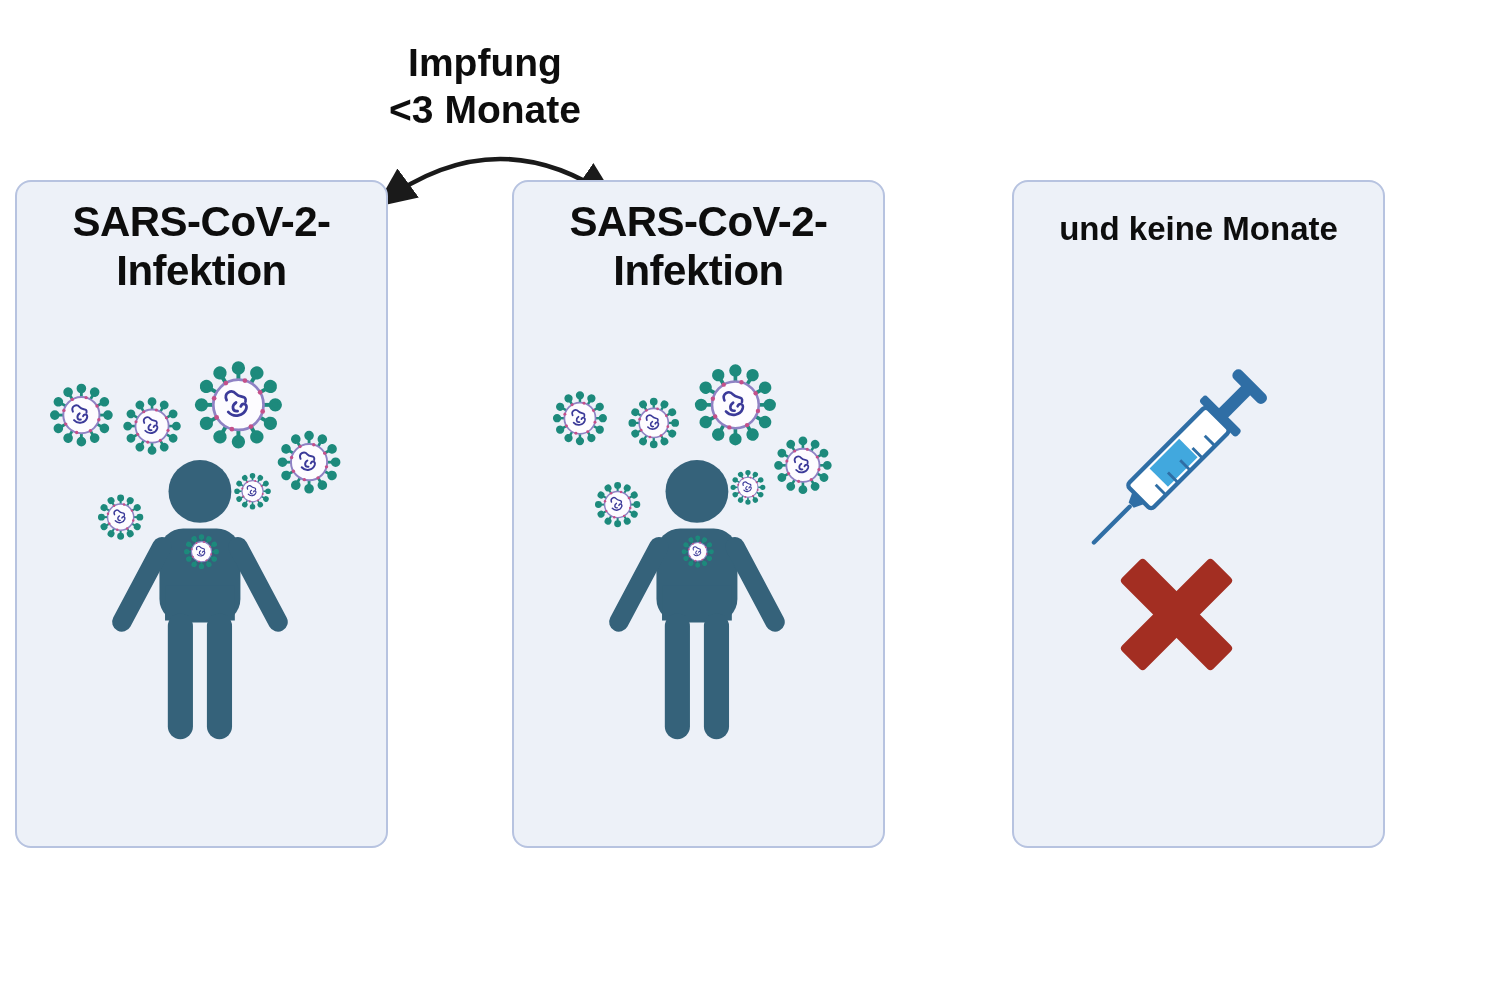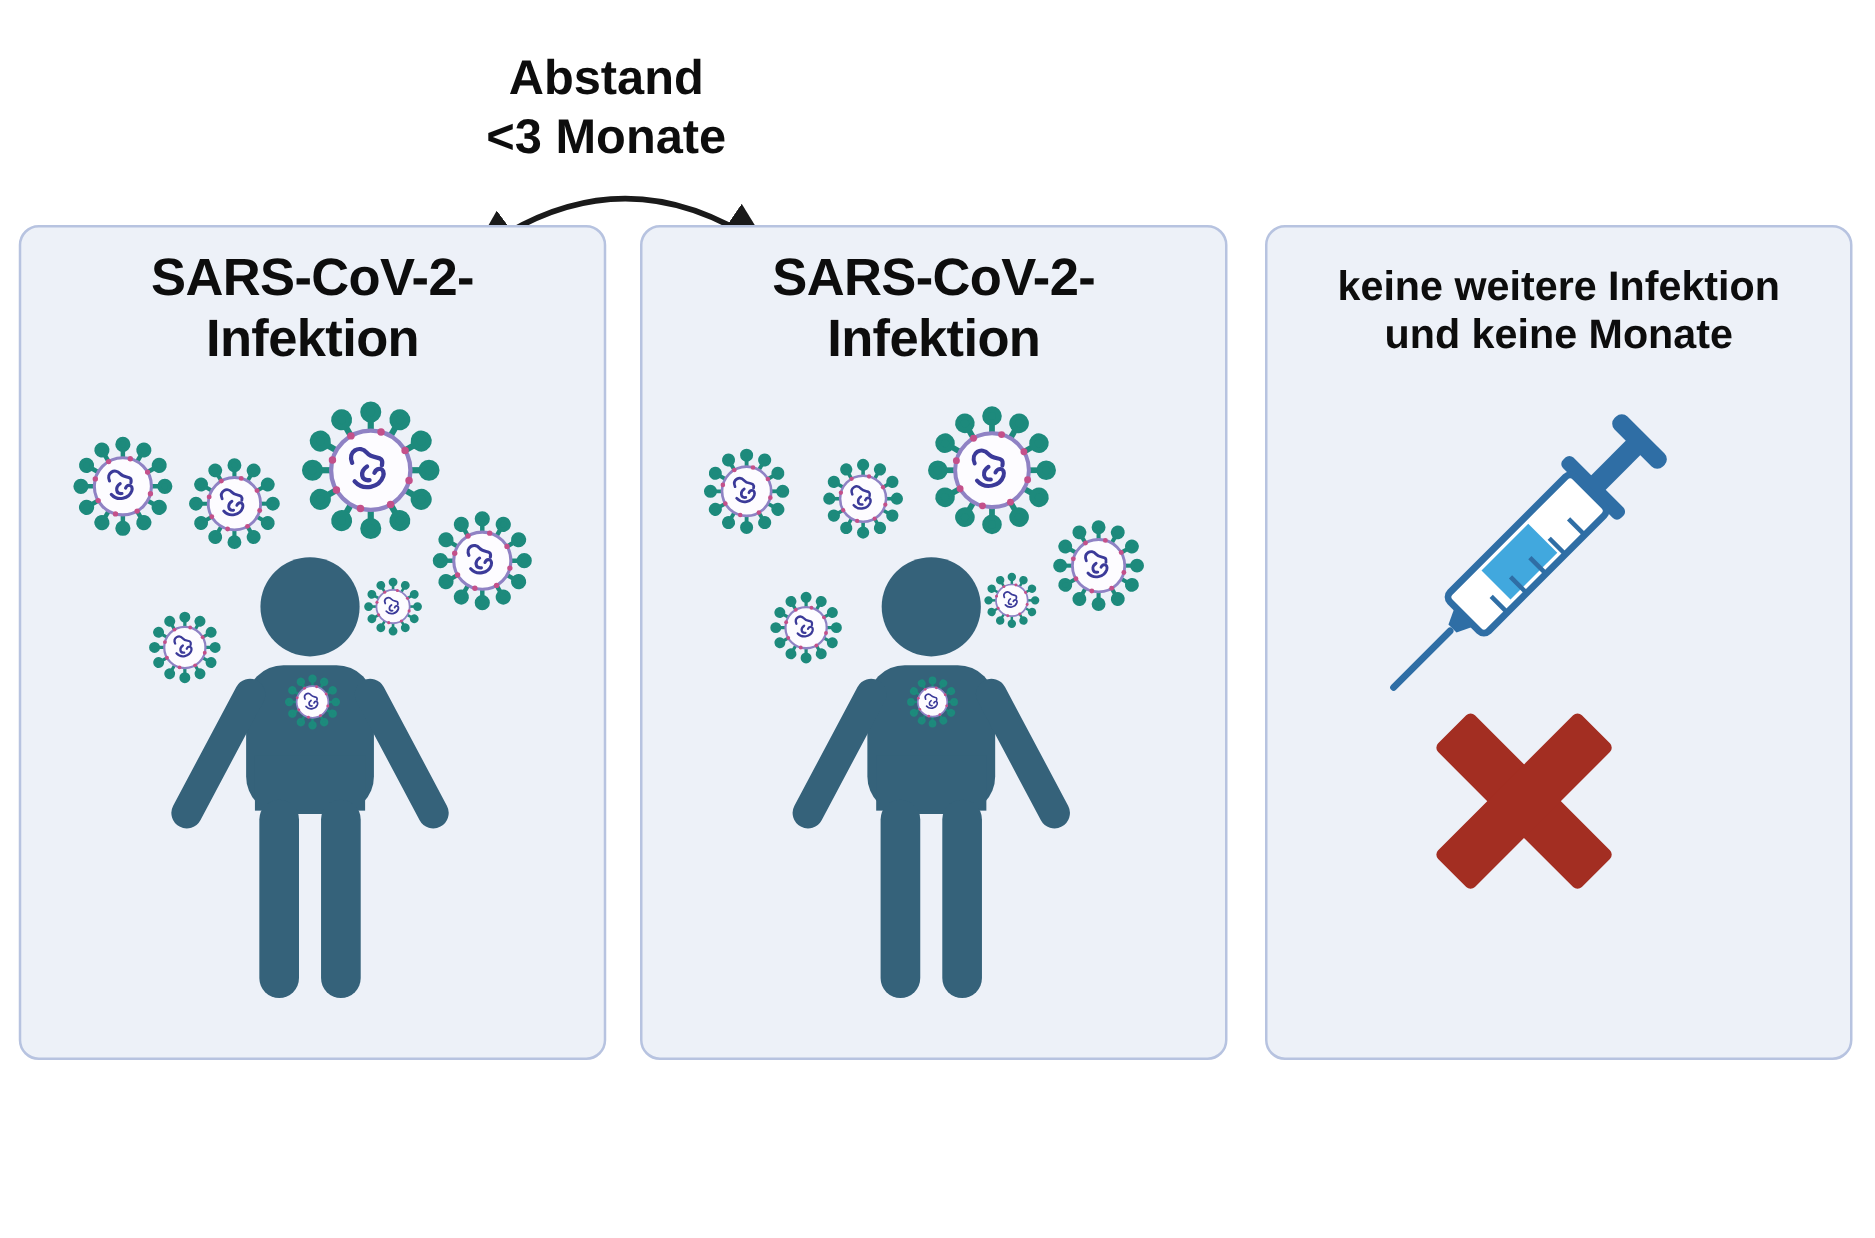--- a/index.html
+++ b/index.html
@@ -11,21 +11,21 @@
   .defs-holder { position:absolute; width:0; height:0; overflow:hidden; }
   .annotation {
     position:absolute; left:330px; top:40px; width:310px;
     text-align:center; font-weight:700; font-size:39px; line-height:1.2;
     color:var(--text,#0d0d0d);
   }
   .arrow-layer {
     position:absolute; inset:0; width:100%; height:100%; pointer-events:none;
   }
   .panel {
-    position:absolute; top:180px; width:470px; height:668px; box-sizing:border-box;
+    position:absolute; top:180px; width:373px; height:668px; box-sizing:border-box;
     background:var(--panel-bg,#edf1f8);
     border:2px solid var(--panel-border,#b7c3e0);
     border-radius:16px;
   }
   .panel--one   { left:15px; }
   .panel--two   { left:512px; }
   .panel--three { left:1012px; }
   .panel-title {
     position:relative; z-index:2; margin:16px 8px 0; text-align:center;
     font-size:42px; line-height:1.16; font-weight:700; color:var(--text,#0d0d0d);
@@ -121,21 +121,21 @@
             <rect x="-14" y="0" width="28" height="150" rx="14"></rect>
           </g>
         <rect x="-50" y="-20" width="100" height="50"></rect>
         <rect x="-46" y="20" width="36" height="180" rx="18"></rect>
         <rect x="10" y="20" width="36" height="180" rx="18"></rect>
       </g>
     </defs>
   </svg>
 
   <div class="annotation">
-    <div>Abstand</div>
+    <div>Impfung</div>
     <div>&lt;3 Monate</div>
   </div>
 
   <svg class="arrow-layer" viewBox="0 0 1500 990">
     <defs>
       <marker id="arrowhead" markerWidth="9" markerHeight="8" refX="7.5" refY="4" orient="auto-start-reverse">
         <path d="M0,0 L9,4 L0,8 z" fill="var(--arrow,#1a1a1a)"></path>
       </marker>
     </defs>
     <path d="M381,203 Q496,118 611,197" fill="none" stroke="var(--arrow,#1a1a1a)" stroke-width="4.5" stroke-linecap="round" marker-start="url(#arrowhead)" marker-end="url(#arrowhead)"></path>
@@ -170,21 +170,20 @@
       <use href="#virus-proto" transform="translate(368,272) scale(0.66)"></use>
       <use href="#virus-proto" transform="translate(132,322) scale(0.52)"></use>
       <use href="#virus-proto" transform="translate(298,300) scale(0.40)"></use>
       <use href="#person-proto" transform="translate(233,443) scale(0.889)"></use>
       <use href="#virus-proto" transform="translate(234,382) scale(0.37)"></use>
     </svg>
   </section>
 
   <section class="panel panel--three">
     <h2 class="panel-title">
-      <span class="line">keine weitere Infektion</span>
       <span class="line">und keine Monate</span>
     </h2>
     <svg class="scene" viewBox="0 0 470 668">
       <g transform="translate(200,272) rotate(135) scale(0.92)">
 
         <rect x="-162" y="-30" width="16" height="60" rx="7" fill="var(--syringe,#2f6ea5)"></rect>
 
         <rect x="-148" y="-9" width="52" height="18" fill="var(--syringe,#2f6ea5)"></rect>
 
         <rect x="-103" y="-36" width="13" height="72" rx="5" fill="var(--syringe,#2f6ea5)"></rect>

